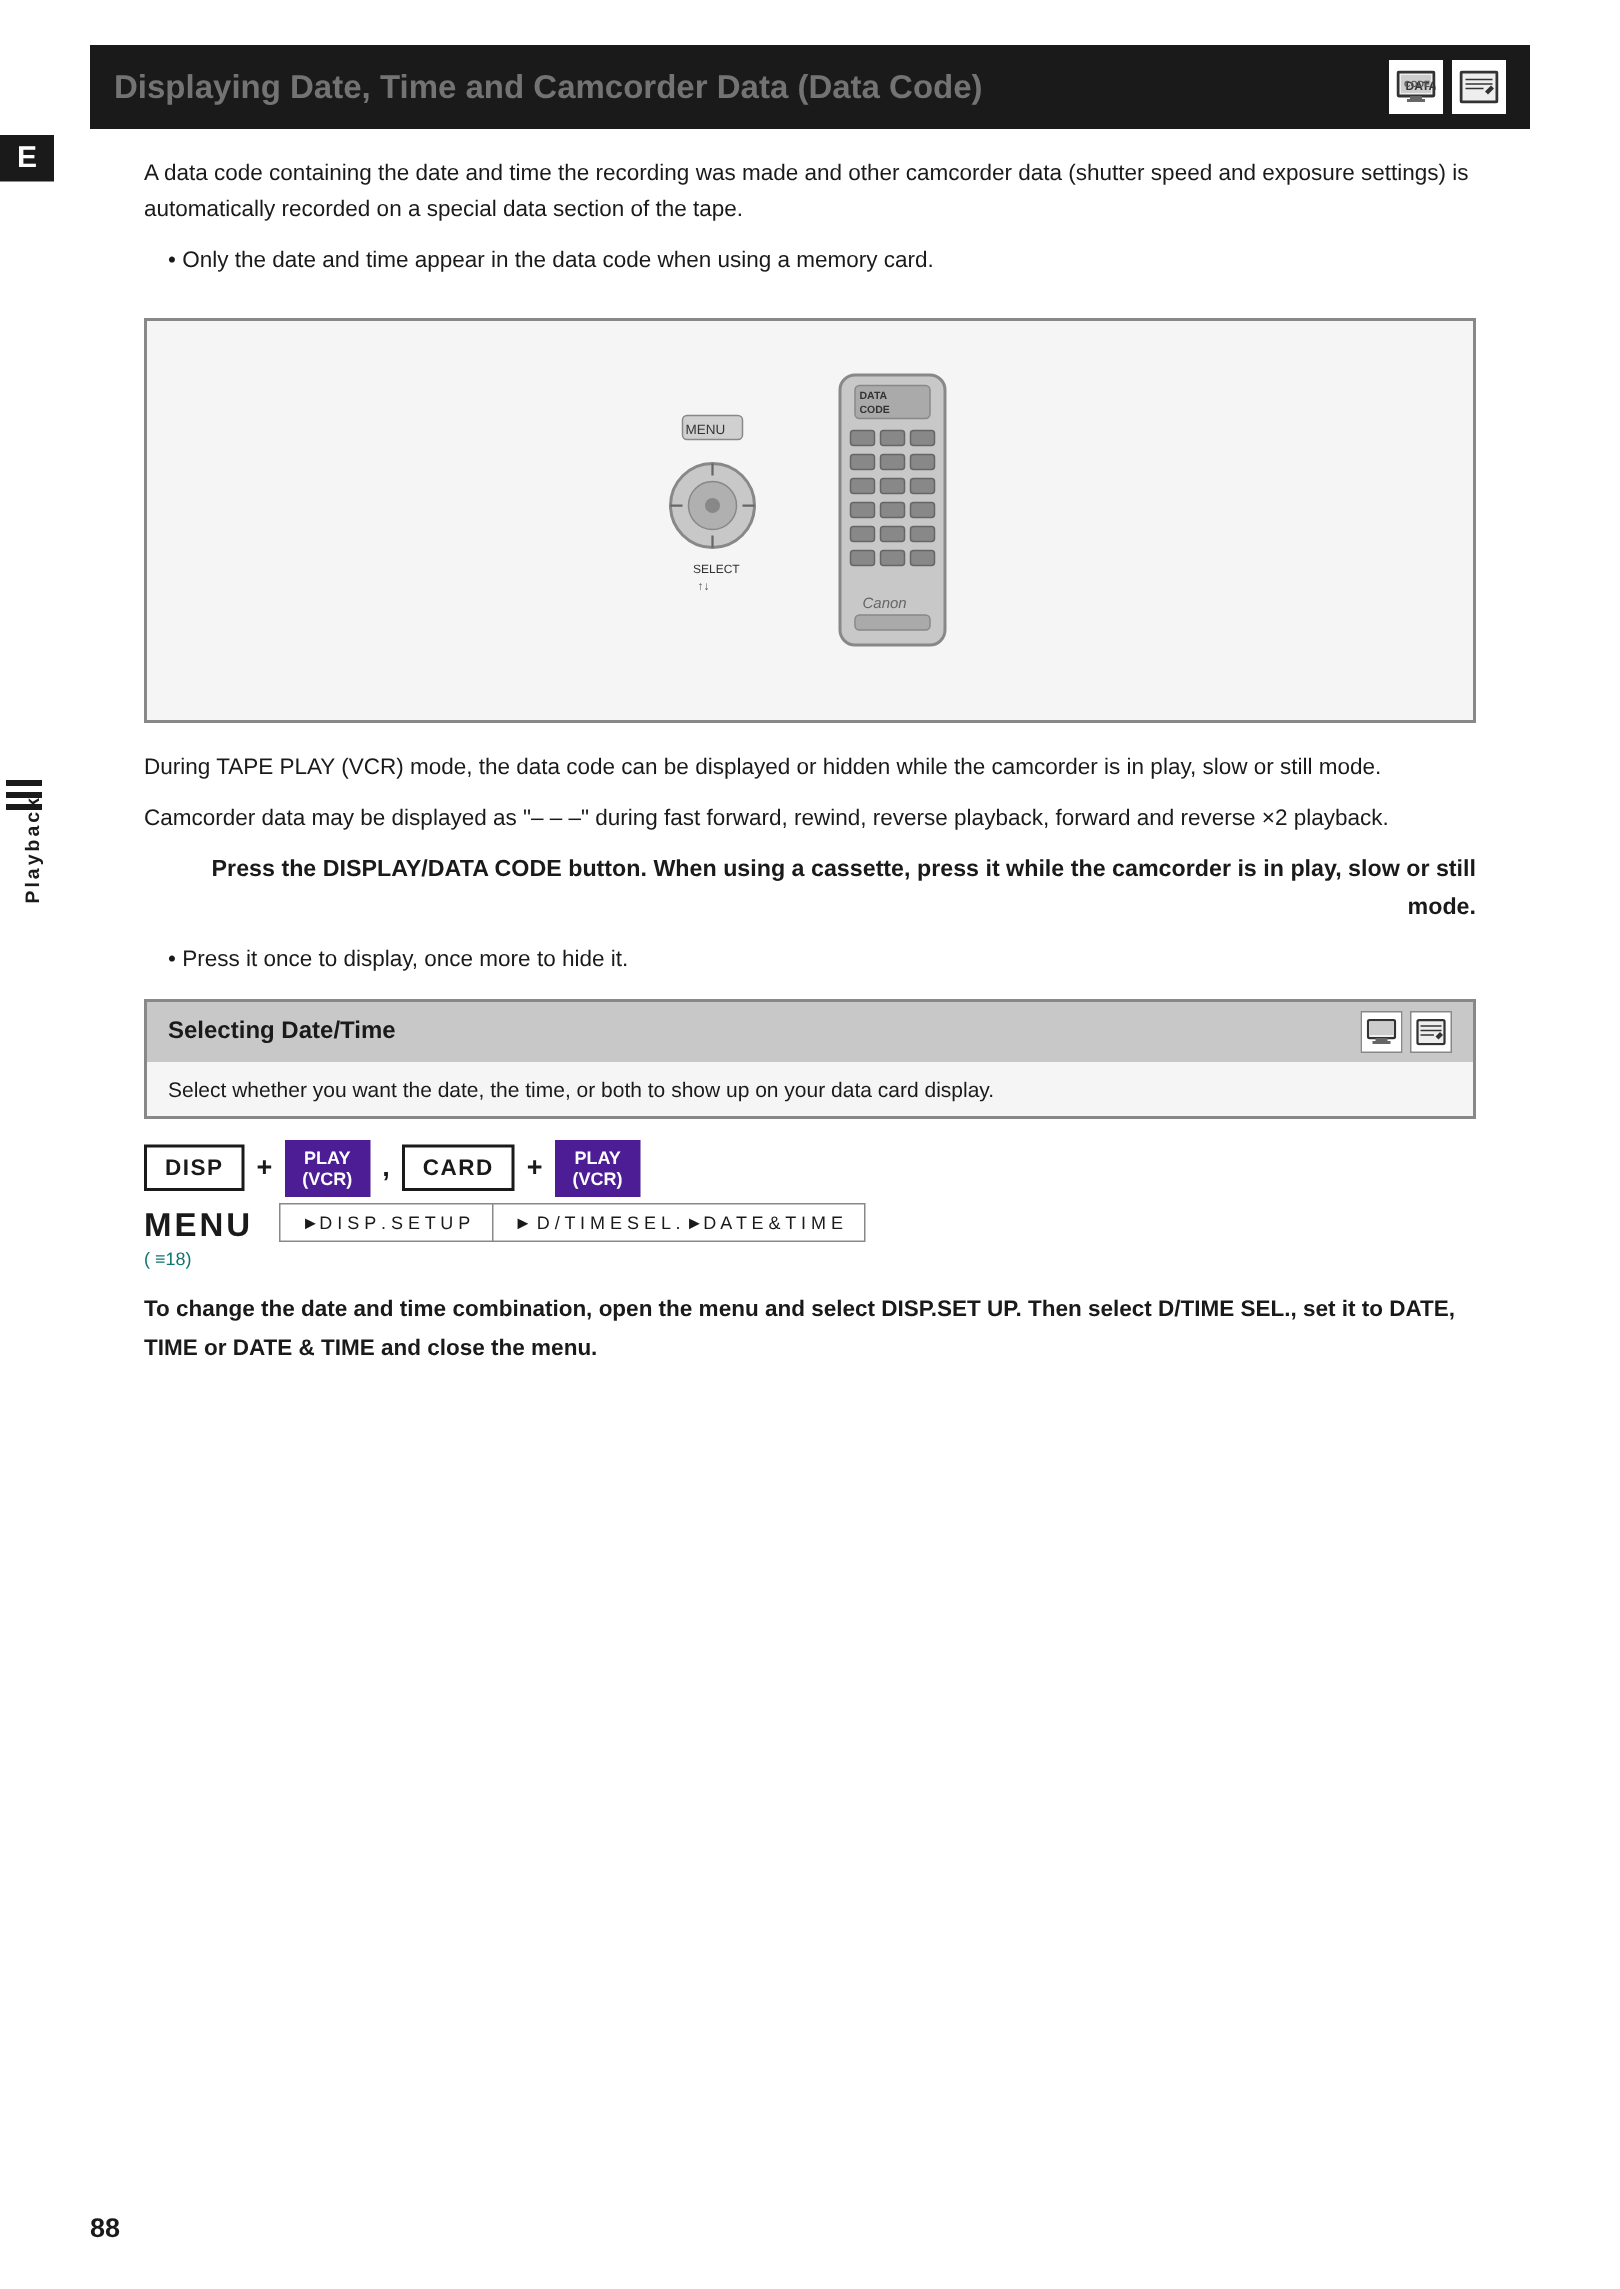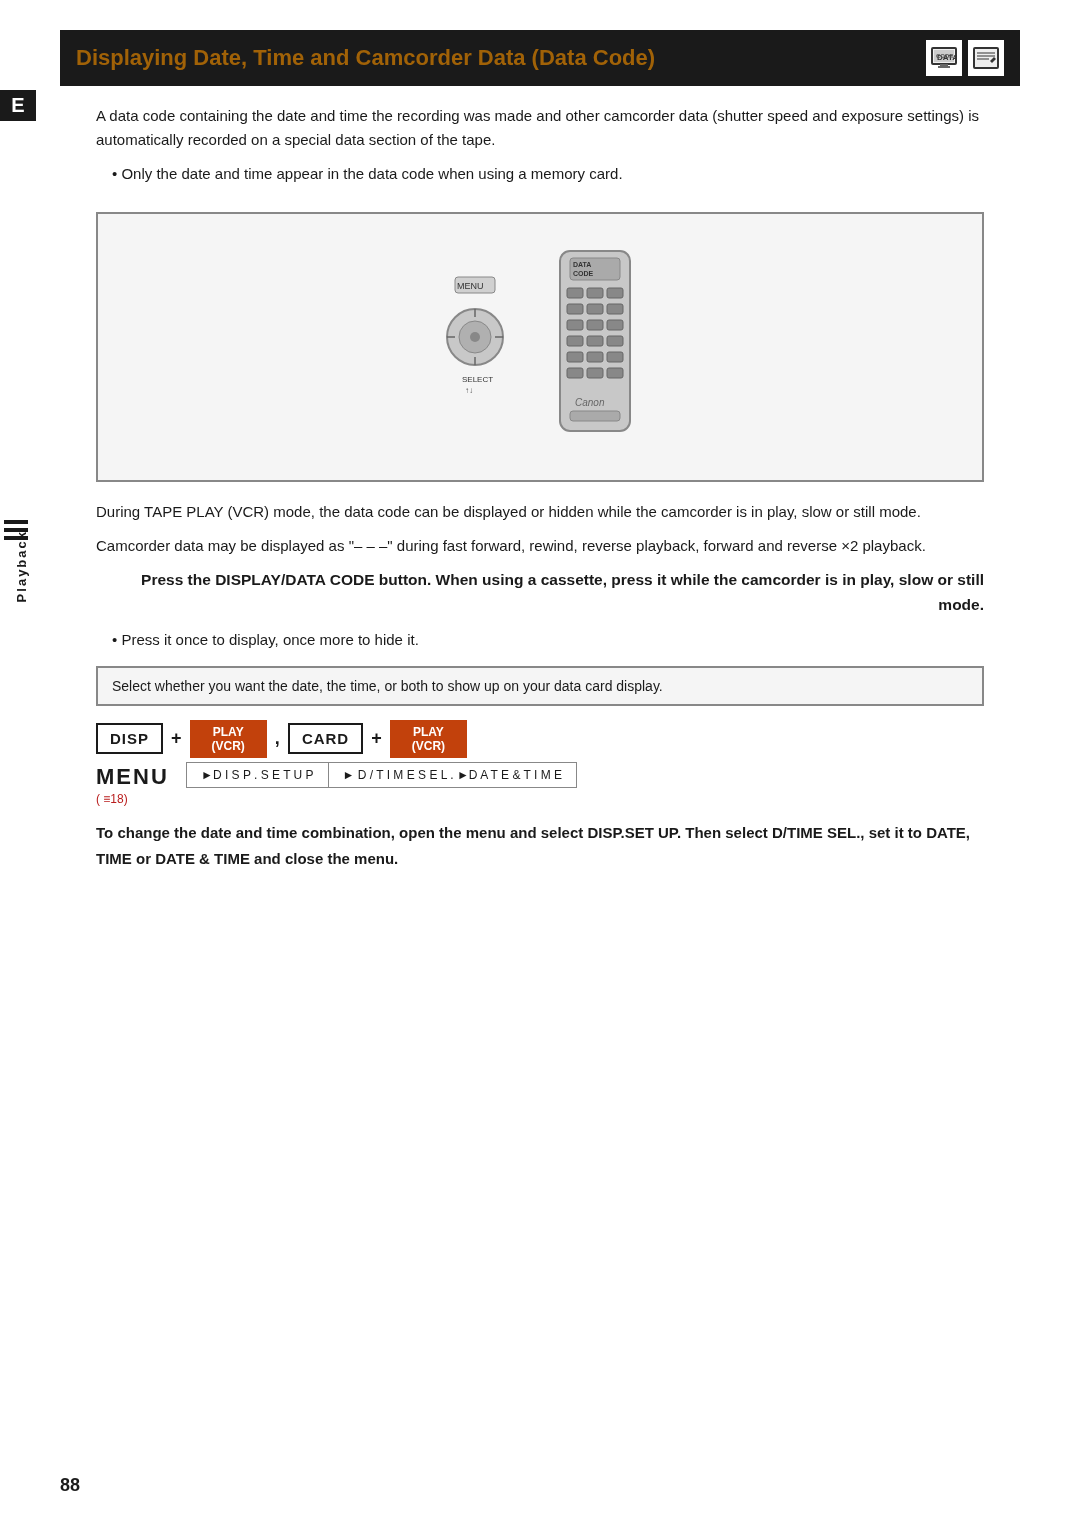--- a/index.html
+++ b/index.html
@@ -36,21 +36,21 @@
       color: #fff;
       font-weight: bold;
       font-size: 20px;
       padding: 4px 10px;
       min-width: 36px;
       text-align: center;
     }
     
     .main-title {
       background: #1a1a1a;
-      color: #a16207;
+      color: #737373;
       font-size: 22px;
       font-weight: bold;
       padding: 10px 16px;
       margin-bottom: 18px;
       display: flex;
       align-items: center;
       justify-content: space-between;
       gap: 37px;
     }
     .title-icons {
@@ -169,25 +169,25 @@
     }
     .btn-tape {
       background: #fff;
       border: 2px solid #1a1a1a;
       font-weight: bold;
       font-size: 15px;
       padding: 5px 12px;
       letter-spacing: 1px;
     }
     .btn-play-vcr {
-      background: #c2410c;
+      background: #4c1d95;
       color: #fff;
       font-weight: bold;
       font-size: 12px;
-      padding: 5px 22px;
+      padding: 5px 12px;
       text-align: center;
       line-height: 1.2;
     }
     .btn-card {
       background: #fff;
       border: 2px solid #1a1a1a;
       font-weight: bold;
       font-size: 15px;
       padding: 5px 12px;
       letter-spacing: 1px;
@@ -210,21 +210,21 @@
     .menu-label {
       font-weight: 900;
       font-size: 22px;
       font-family: 'Arial Black', Arial, sans-serif;
       min-width: 80px;
       padding-top: 2px;
       letter-spacing: 2px;
     }
     .menu-sub {
       font-size: 12px;
-      color: #b91c1c;
+      color: #0f766e;
       margin-top: 2px;
     }
     .menu-label-wrap {
       display: flex;
       flex-direction: column;
       min-width: 90px;
     }
     .menu-arrow-box {
       border: 1.5px solid #888;
       background: #fff;
@@ -382,20 +382,42 @@
 
   <div class="body-text">During TAPE PLAY (VCR) mode, the data code can be displayed or hidden while the camcorder is in play, slow or still mode.</div>
 
   <div class="body-text" style="margin-top:10px;">Camcorder data may be displayed as "– – –" during fast forward, rewind, reverse playback, forward and reverse ×2 playback.</div>
 
   <div class="bold-instruction">Press the DISPLAY/DATA CODE button. When using a cassette, press it while the camcorder is in play, slow or still mode.</div>
 
   <div class="bullet-text" style="padding-left:52px; margin-bottom:10px;">Press it once to display, once more to hide it.</div>
 
   <div class="selecting-box">
+    <div class="selecting-header">
+      <span>Selecting Date/Time</span>
+      <div class="selecting-icons">
+        <div class="small-icon-box">
+          <svg width="20" height="18" viewBox="0 0 20 18" fill="none">
+            <rect x="1" y="1" width="18" height="12" rx="1" stroke="#333" stroke-width="1.5" fill="#eee"></rect>
+            <rect x="6" y="13" width="8" height="2" fill="#666"></rect>
+            <rect x="4" y="15" width="12" height="2" fill="#666"></rect>
+            <rect x="2" y="2" width="16" height="9" fill="#ccc"></rect>
+          </svg>
+        </div>
+        <div class="small-icon-box">
+          <svg width="20" height="18" viewBox="0 0 20 18" fill="none">
+            <rect x="1" y="1" width="18" height="16" rx="1" stroke="#333" stroke-width="1.5" fill="#eee"></rect>
+            <line x1="3" y1="5" x2="17" y2="5" stroke="#333" stroke-width="1"></line>
+            <line x1="3" y1="8" x2="17" y2="8" stroke="#333" stroke-width="1"></line>
+            <line x1="3" y1="11" x2="12" y2="11" stroke="#333" stroke-width="1"></line>
+            <polygon points="13,12 16,9 18,11 15,14" fill="#333"></polygon>
+          </svg>
+        </div>
+      </div>
+    </div>
     <div class="selecting-body">Select whether you want the date, the time, or both to show up on your data card display.</div>
   </div>
 
   <div class="button-row">
     <div class="btn-tape">DISP</div>
     <span class="plus-sign">+</span>
     <div class="btn-play-vcr">
       <span>PLAY</span><br>
       <span>(VCR)</span>
     </div>

